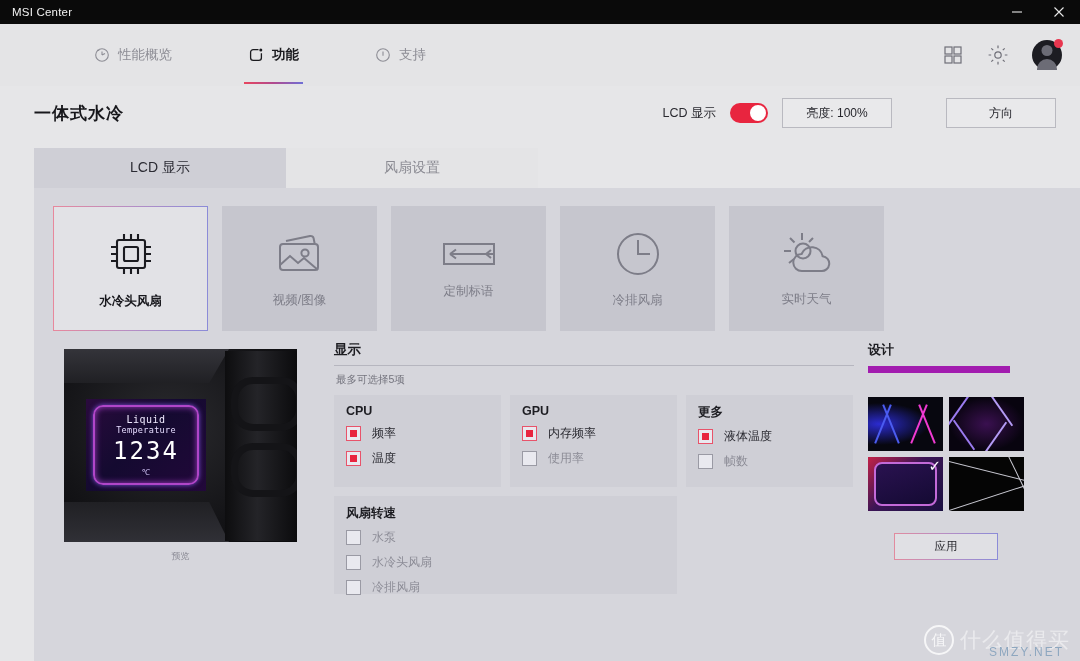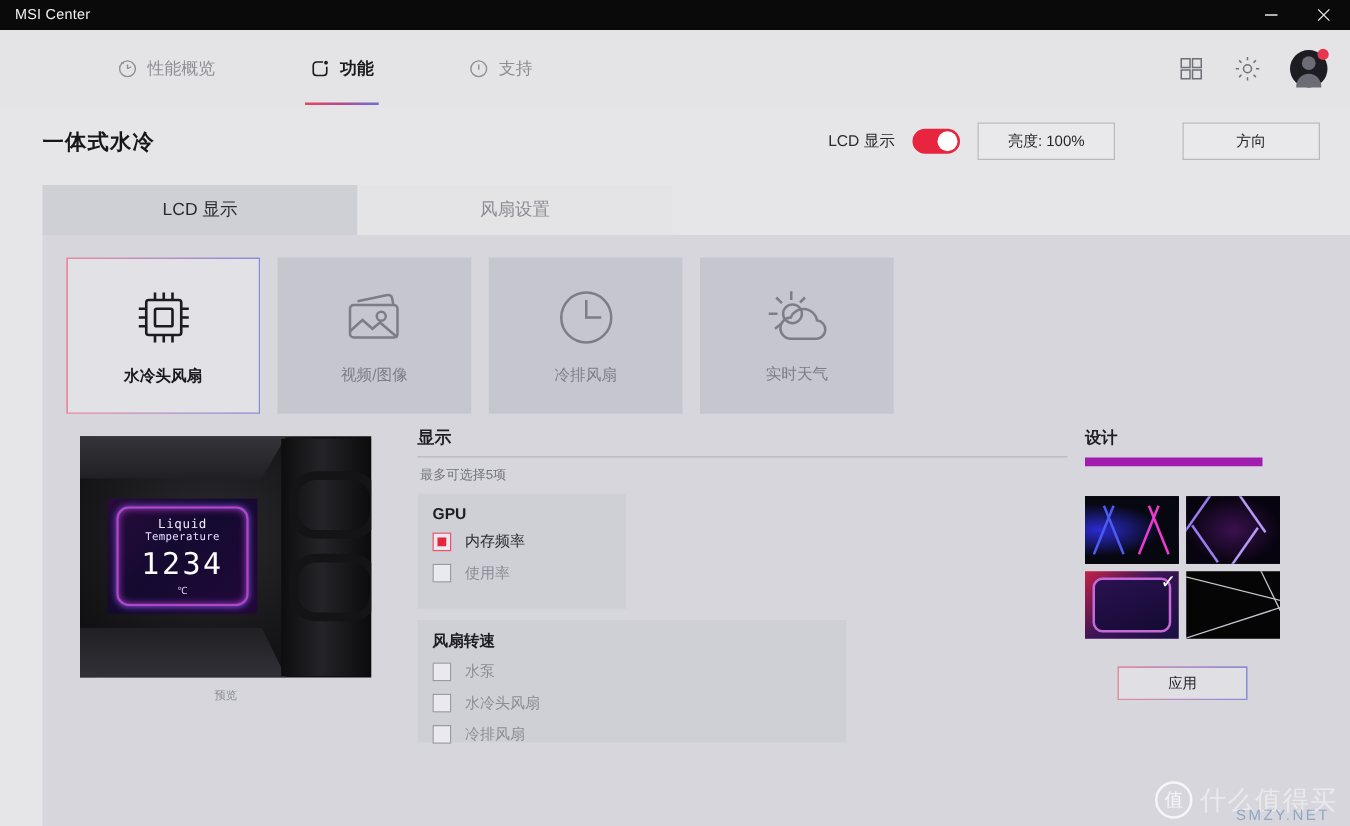--- a/index.html
+++ b/index.html
@@ -391,20 +391,29 @@
             <svg width="56" height="52" viewBox="0 0 56 52" fill="none" stroke="currentColor" stroke-width="2">
               <path d="M14 13l24-5a3 3 0 0 1 3.6 2.3l1 5"></path>
               <rect x="8" y="16" width="38" height="26" rx="3"></rect>
               <circle cx="33" cy="25" r="3.6"></circle>
               <path d="M8 37l10-9 8 7 6-5 14 12"></path>
             </svg>
           </span>
           <span class="cap">视频/图像</span>
         </div>
 
+        <div class="card">
+          <span>
+            <svg width="58" height="34" viewBox="0 0 58 34" fill="none" stroke="currentColor" stroke-width="2">
+              <rect x="4" y="7" width="50" height="20"></rect>
+              <path d="M46 17H10M10 17l6-4.5M10 17l6 4.5M54 17h-8M46 17l5-4M46 17l5 4"></path>
+            </svg>
+          </span>
+          <span class="cap">定制标语</span>
+        </div>
 
         <div class="card">
           <span>
             <svg width="52" height="52" viewBox="0 0 52 52" fill="none" stroke="currentColor" stroke-width="2">
               <circle cx="26" cy="26" r="20"></circle>
               <path d="M26 12v14h12"></path>
             </svg>
           </span>
           <span class="cap">冷排风扇</span>
         </div>
@@ -438,33 +447,55 @@
           </div>
           <div class="preview-cap">预览</div>
         </div>
 
         <div class="opts-col">
           <div class="sec-head">显示</div>
           <div class="hint">最多可选择5项</div>
 
           <div class="grp-row">
 
+            <div class="grp">
+              <div class="grp-title">CPU</div>
+              <div class="cb-row">
+                <span class="cb on"></span>
+                <span class="cb-lab">频率</span>
+              </div>
+              <div class="cb-row">
+                <span class="cb on"></span>
+                <span class="cb-lab">温度</span>
+              </div>
+            </div>
 
             <div class="grp">
               <div class="grp-title">GPU</div>
               <div class="cb-row">
                 <span class="cb on"></span>
                 <span class="cb-lab">内存频率</span>
               </div>
               <div class="cb-row">
                 <span class="cb"></span>
                 <span class="cb-lab off">使用率</span>
               </div>
             </div>
 
+            <div class="grp">
+              <div class="grp-title">更多</div>
+              <div class="cb-row">
+                <span class="cb on"></span>
+                <span class="cb-lab">液体温度</span>
+              </div>
+              <div class="cb-row">
+                <span class="cb"></span>
+                <span class="cb-lab off">帧数</span>
+              </div>
+            </div>
           </div>
 
           <div class="grp wide" style="margin-top:9px;">
             <div class="grp-title">风扇转速</div>
             <div class="fan-grid">
               <div class="cb-row">
                 <span class="cb"></span>
                 <span class="cb-lab off">水泵</span>
               </div>
               <div class="cb-row">

